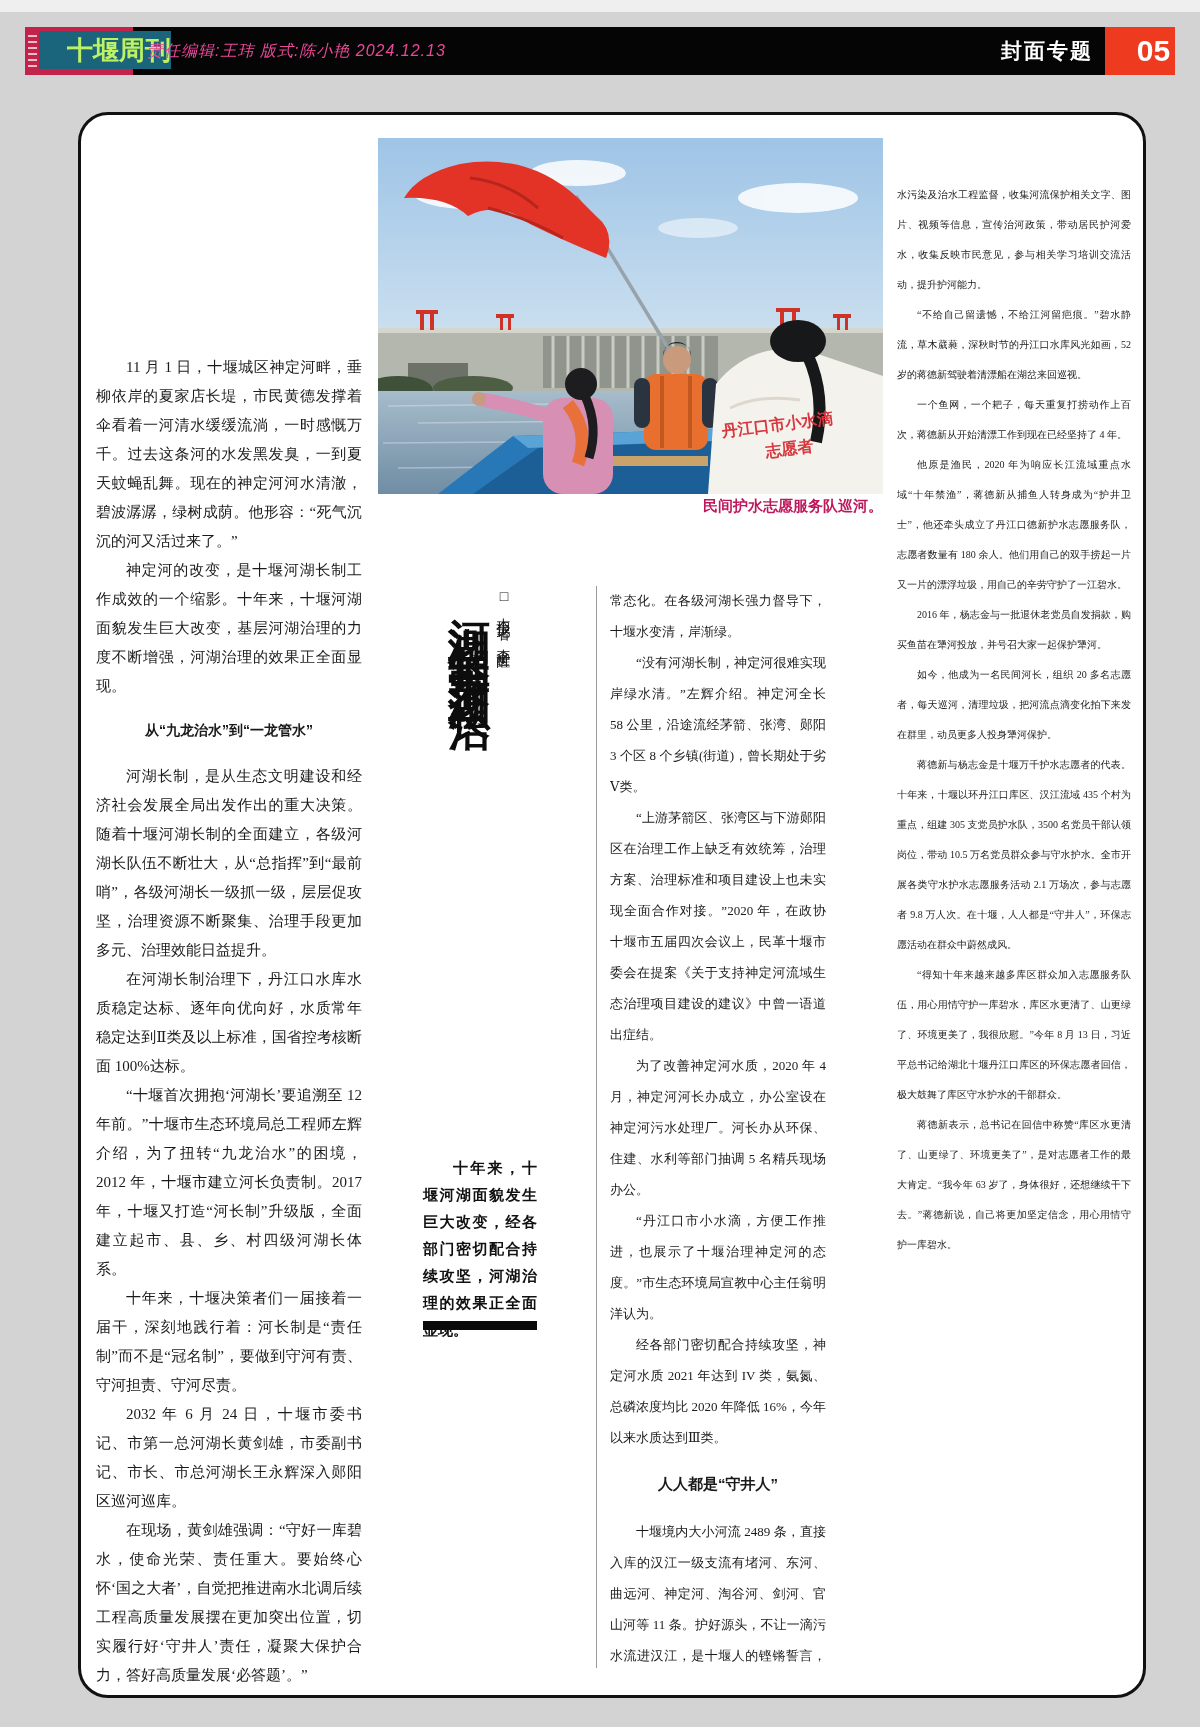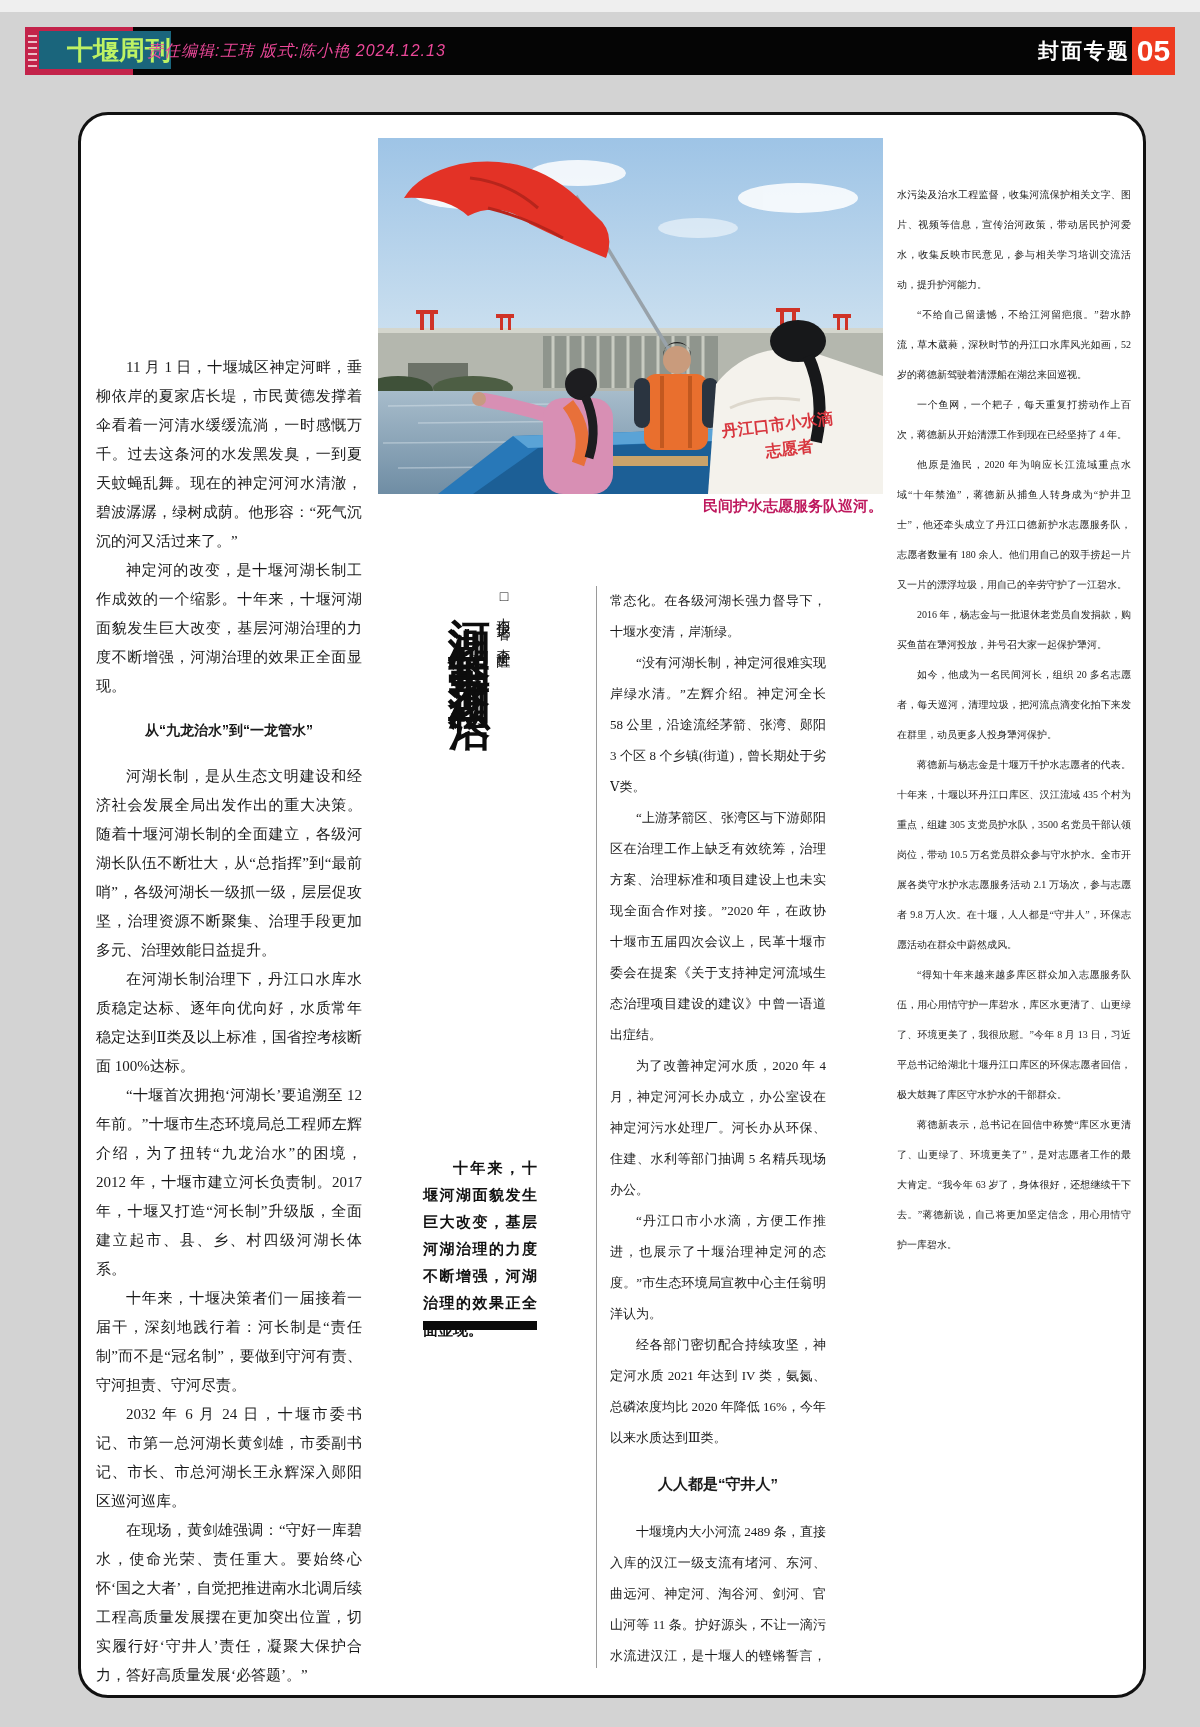--- a/index.html
+++ b/index.html
@@ -33,27 +33,28 @@
     font-family:"Liberation Serif","DejaVu Serif",serif;white-space:nowrap;padding-left:28px;
   }
   .editor-line{
     flex:1;color:#ec4899;font-size:16px;padding-left:14px;
     font-style:italic;letter-spacing:1px;
     font-family:"Liberation Sans","DejaVu Sans",sans-serif;
   }
   .section-label{
     color:#fff;font-weight:bold;font-size:21px;letter-spacing:2px;
     font-family:"Liberation Sans","DejaVu Sans",sans-serif;
-    padding-right:2px;
+    padding-right:12px;
   }
   .page-num{
     width:43px;height:48px;background:#ee3b20;flex:none;
     color:#fff;font-size:30px;font-weight:bold;
     display:flex;align-items:center;justify-content:center;
     font-family:"Liberation Sans","DejaVu Sans",sans-serif;
+    padding-left:27px;
   }
   
   .frame{
     position:absolute;left:78px;top:112px;width:1068px;height:1586px;
     background:#fff;border:3px solid #111;border-radius:30px;
     box-sizing:border-box;
   }
   .col{position:absolute;text-align:justify;overflow:hidden;}
   .col .para{margin:0;text-indent:2em;}
   .col .para.noindent{text-indent:0;}
@@ -243,21 +244,21 @@
         <text x="412" y="316" font-size="16" font-weight="bold" fill="#d8373f" font-family="Liberation Sans, DejaVu Sans, sans-serif" transform="rotate(-7 412 316)" text-anchor="middle">志愿者</text>
       </g>
     </svg>
   </figure>
 
   <div class="caption">民间护水志愿服务队巡河。</div>
 
   <div class="byline-vert">□本报记者 李世醒</div>
   <h1 class="title-vert">河湖长制带来河湖长治</h1>
 
-  <div class="summary">十年来，十堰河湖面貌发生巨大改变，基层河湖治理的力度不断增强，河湖治理的效果正全面显现。</div>
+  <div class="summary">十年来，十堰河湖面貌发生巨大改变，经各部门密切配合持续攻坚，河湖治理的效果正全面显现。</div>
   <div class="summary-bar"></div>
 
   <div class="vdivider"></div>
 
   <section class="col col3">
       <p class="para noindent">常态化。在各级河湖长强力督导下，十堰水变清，岸渐绿。</p>
       <p class="para">“没有河湖长制，神定河很难实现岸绿水清。”左辉介绍。神定河全长 58 公里，沿途流经茅箭、张湾、郧阳 3 个区 8 个乡镇(街道)，曾长期处于劣Ⅴ类。</p>
       <p class="para">“上游茅箭区、张湾区与下游郧阳区在治理工作上缺乏有效统筹，治理方案、治理标准和项目建设上也未实现全面合作对接。”2020 年，在政协十堰市五届四次会议上，民革十堰市委会在提案《关于支持神定河流域生态治理项目建设的建议》中曾一语道出症结。</p>
       <p class="para">为了改善神定河水质，2020 年 4 月，神定河河长办成立，办公室设在神定河污水处理厂。河长办从环保、住建、水利等部门抽调 5 名精兵现场办公。</p>
       <p class="para">“丹江口市小水滴，方便工作推进，也展示了十堰治理神定河的态度。”市生态环境局宣教中心主任翁明洋认为。</p>

